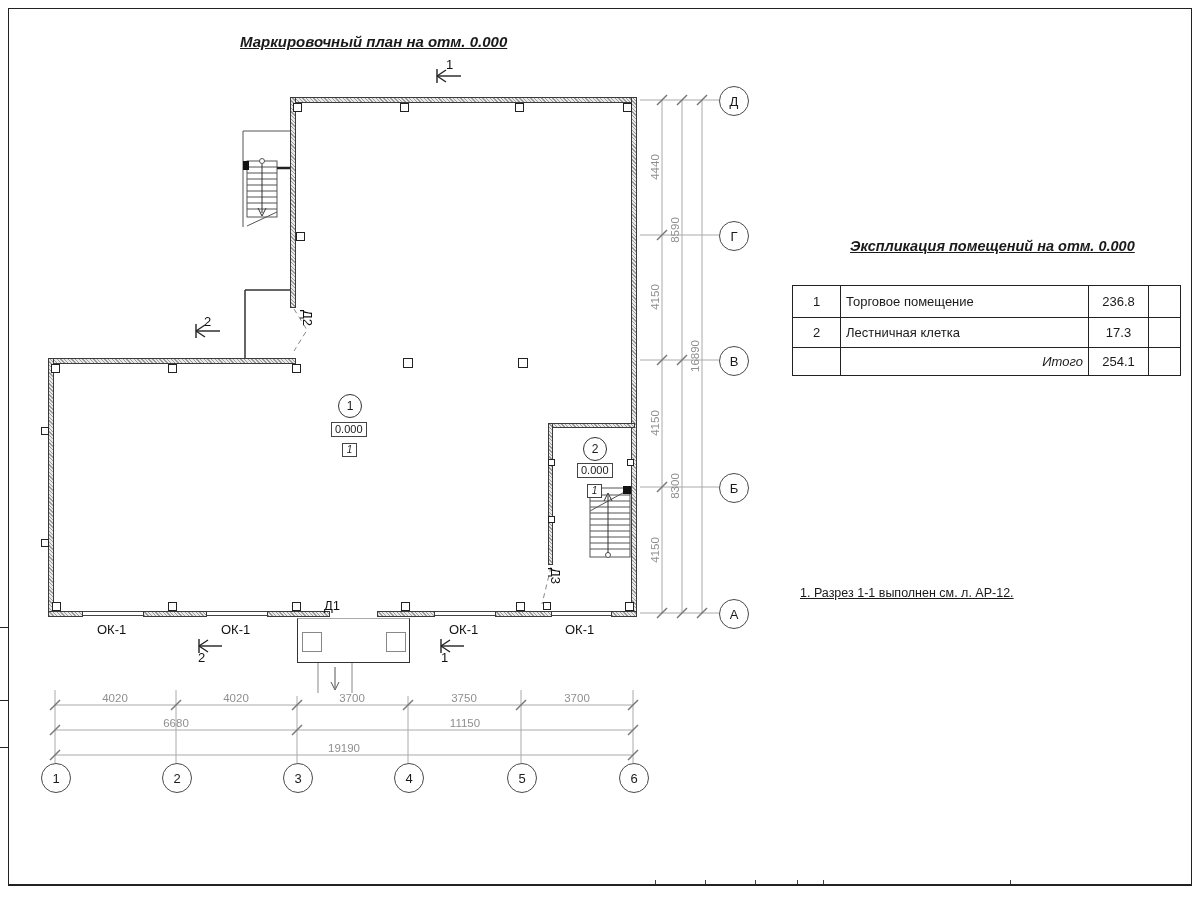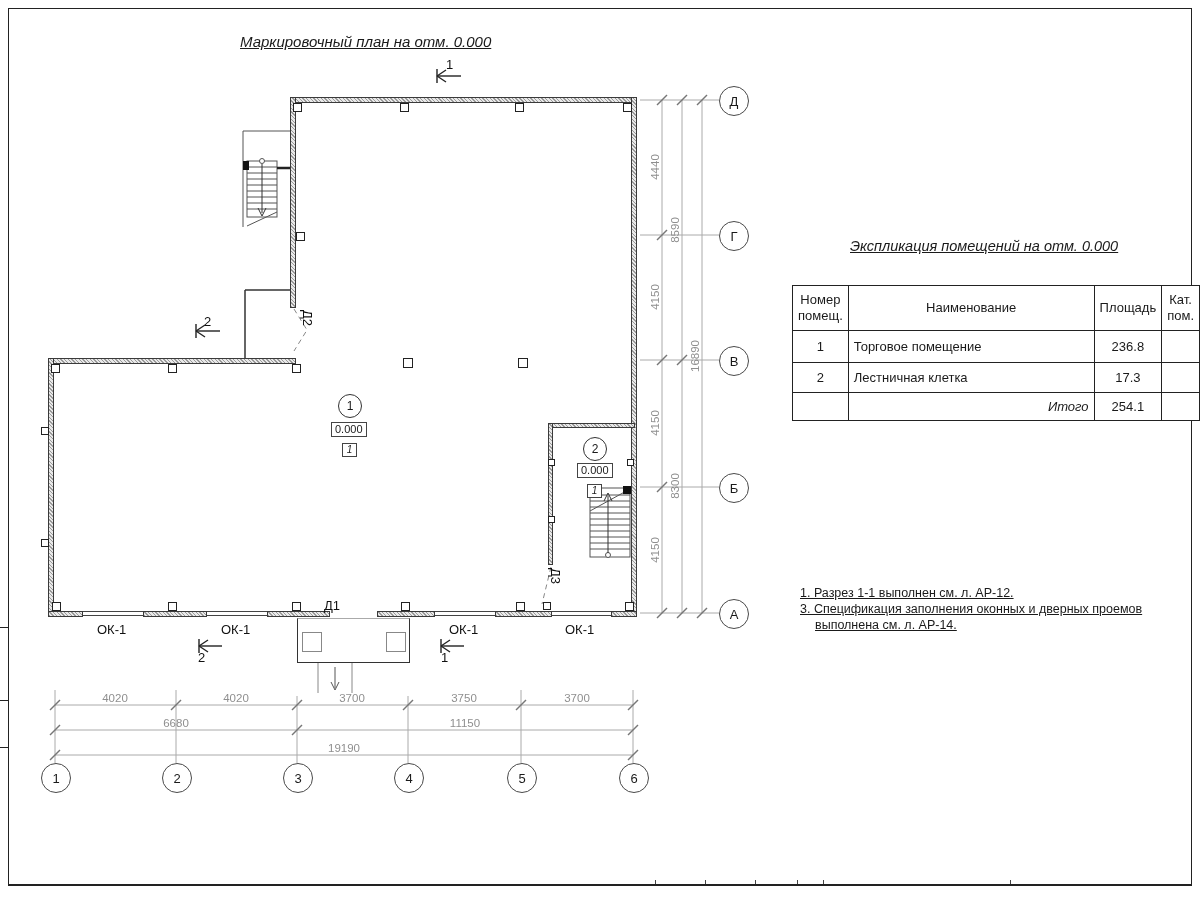--- a/index.html
+++ b/index.html
@@ -16,21 +16,21 @@
   .pil{position:absolute;box-sizing:border-box;width:9px;height:9px;border:1.5px solid #222;background:#fff;}
   .colm{position:absolute;box-sizing:border-box;width:10px;height:10px;border:1.5px solid #222;background:#fff;}
   
   .bub{position:absolute;width:28px;height:28px;border:1px solid #4a4a4a;border-radius:50%;
        background:#fff;display:flex;align-items:center;justify-content:center;font-size:13px;}
   
   .dim{position:absolute;font-size:11.5px;color:#8f8f8f;white-space:nowrap;transform:translate(-50%,-50%);text-align:center;}
   .dimv{position:absolute;font-size:11.5px;color:#8f8f8f;white-space:nowrap;transform:translate(-50%,-50%) rotate(-90deg);}
   .lbl{position:absolute;font-size:13px;color:#111;white-space:nowrap;}
   .lblv{position:absolute;font-size:13px;color:#111;white-space:nowrap;transform:rotate(90deg);transform-origin:left top;}
-  .ttl{position:absolute;font-style:italic;font-weight:normal;text-decoration:underline;}
+  .ttl{position:absolute;font-style:italic;font-weight:bold;text-decoration:underline;}
   
   .rmcirc{position:absolute;width:22px;height:22px;border:1px solid #333;border-radius:50%;background:#fff;
           display:flex;align-items:center;justify-content:center;font-size:12px;}
   .elev{position:absolute;box-sizing:border-box;border:1px solid #444;background:#fff;font-size:11px;
         padding:0 3px;height:15px;line-height:13px;text-align:center;}
   .ftype{position:absolute;box-sizing:border-box;border:1px solid #444;background:#fff;font-size:10px;
          font-style:italic;width:15px;height:14px;line-height:12px;text-align:center;}
   
   #expl{position:absolute;left:792px;top:285px;border-collapse:collapse;table-layout:fixed;}
   #expl td{border:1.4px solid #222;font-size:13px;padding:2px 5px;background:#fff;overflow:hidden;}
@@ -301,26 +301,20 @@
 
   <div class="ttl" style="left:850px;top:238px;font-size:14.5px;">Экспликация помещений на отм. 0.000</div>
   <table id="expl">
     <colgroup>
         <col style="width:48px">
         <col style="width:248px">
         <col style="width:60px">
         <col style="width:32px">
       </colgroup>
     <tbody>
-        <tr>
-      <td class="hdr">Номер помещ.</td>
-      <td class="hdr">Наименование</td>
-      <td class="hdr">Площадь</td>
-      <td class="hdr">Кат. пом.</td>
-    </tr>
     <tr style="height:32px;">
       <td class="c">1</td>
       <td>Торговое помещение</td>
       <td class="c">236.8</td>
       <td></td>
     </tr>
     <tr style="height:30px;">
       <td class="c">2</td>
       <td>Лестничная клетка</td>
       <td class="c">17.3</td>
@@ -330,16 +324,15 @@
       <td></td>
       <td style="text-align:right;font-style:italic;">Итого</td>
       <td class="c">254.1</td>
       <td></td>
     </tr>
   </tbody>
     </table>
 
   <div class="notes">
     <div>1. Разрез 1-1 выполнен см. л. АР-12.</div>
-    <div>3. Спецификация заполнения оконных и дверных проемов выполнена см. л. АР-14.</div>
   </div>
 
 </div>
 
 </body></html>

